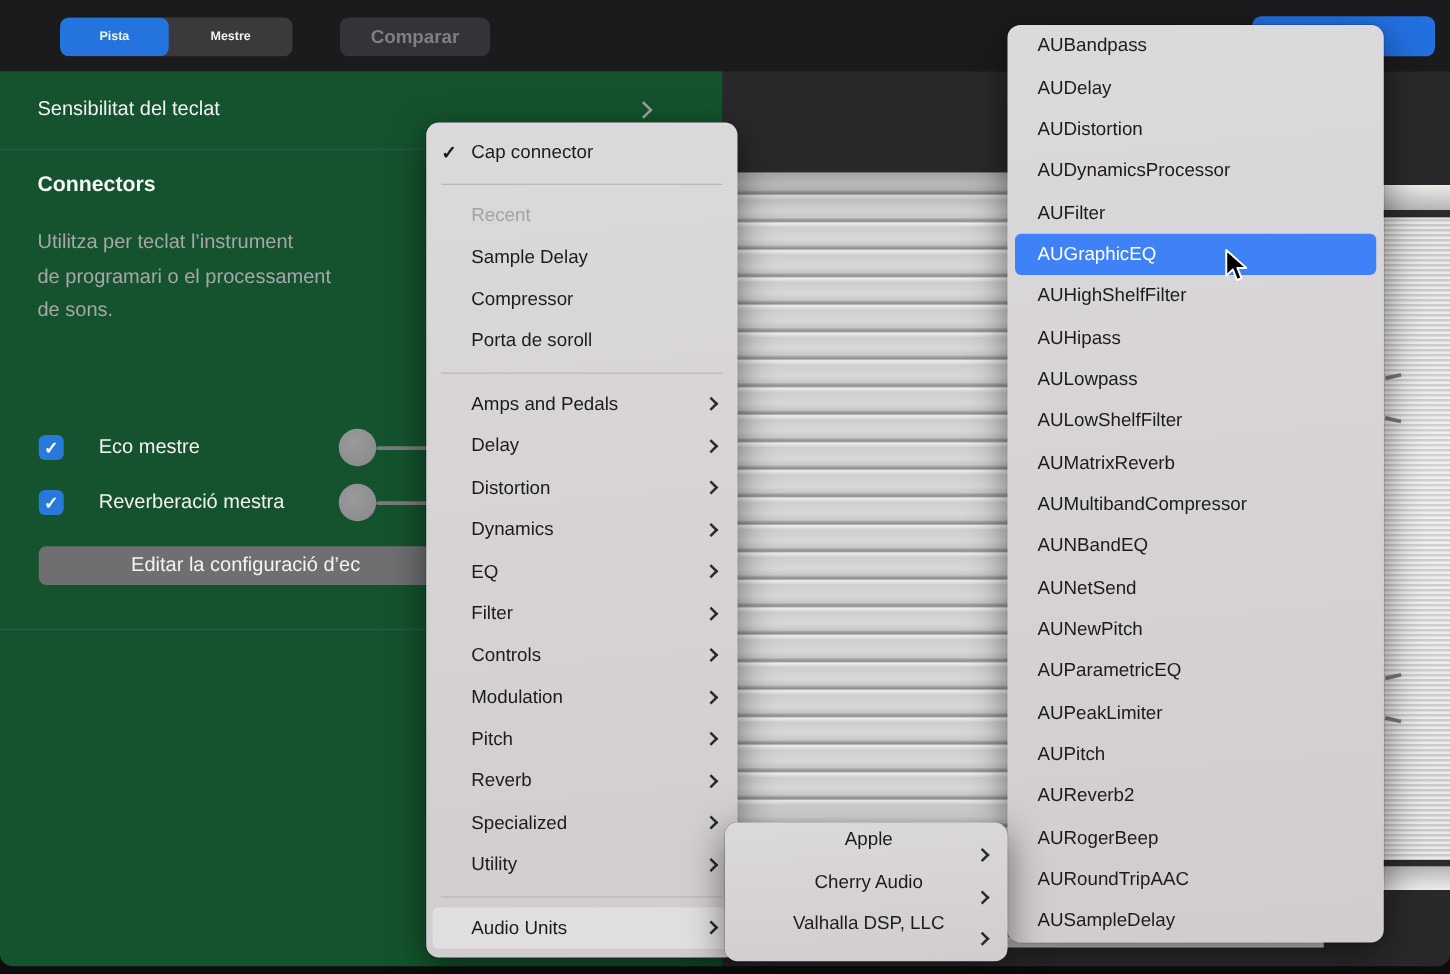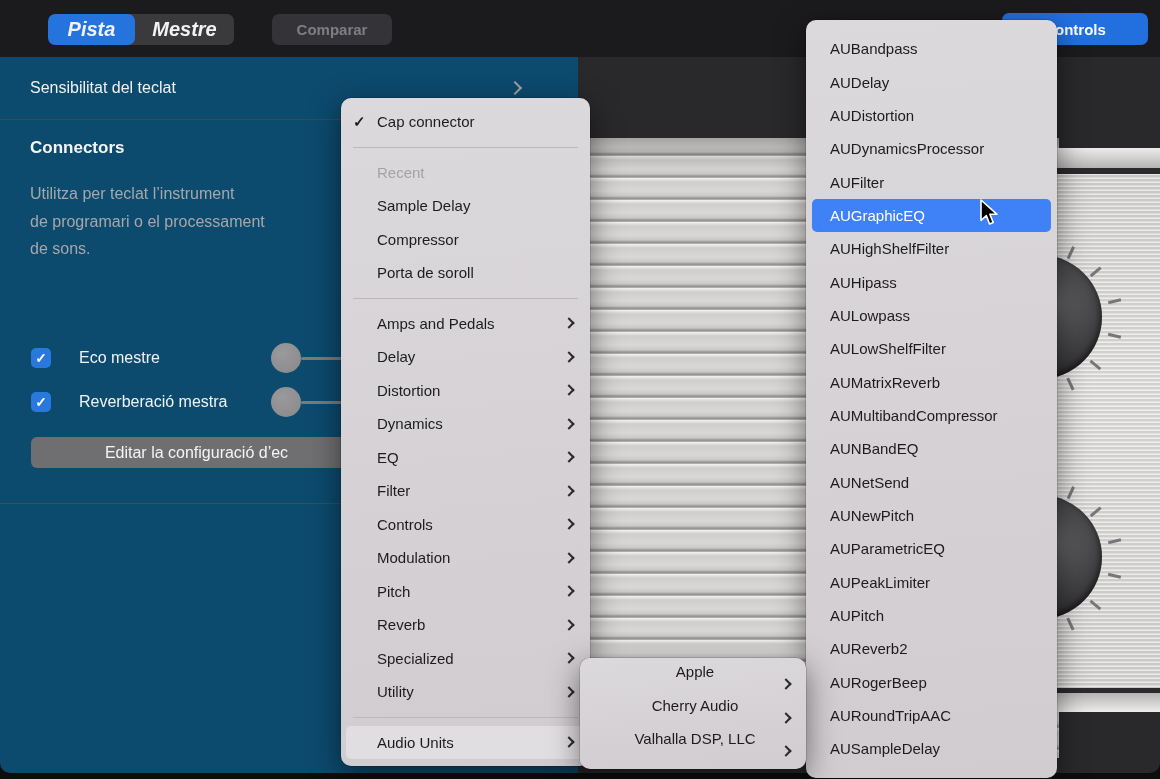--- a/index.html
+++ b/index.html
@@ -7,33 +7,33 @@
   .screen {
     position:relative; width:1160px; height:779px; overflow:hidden;
     background:#0d0d0e; font-family:"Liberation Sans", sans-serif;
     -webkit-font-smoothing:antialiased;
   }
   
   .topbar { position:absolute; left:0; top:0; width:1160px; height:57px; background:#1b1b1d; }
   .seg { position:absolute; left:48px; top:14px; height:31px; display:flex;
          background:#3a3a3d; border-radius:7px; overflow:hidden; }
   .seg-btn { height:31px; display:flex; align-items:center; justify-content:center;
-             font-size:20px; font-weight:700; color:#f2f2f4; cursor:default;font-style:italic; }
+             font-size:10px; font-weight:700; color:#f2f2f4; cursor:default; }
   .seg-btn.sel { background:#2574de; border-radius:7px; }
   .seg-btn.pista { width:87px; }
   .seg-btn.mestre { width:99px; }
   .btn-comparar { position:absolute; left:272px; top:14px; width:120px; height:31px;
                   background:#333338; border-radius:7px; color:#7e7e84; font-size:15px;
                   font-weight:700; display:flex; align-items:center; justify-content:center; }
   .btn-controls { position:absolute; left:1002px; top:13px; width:146px; height:32px;
                   background:#2270e0; border-radius:7px; color:#fff; font-size:15px;
                   font-weight:700; display:flex; align-items:center; justify-content:center; z-index:2; }
   
   .inspector { position:absolute; left:0; top:57px; width:578px; height:716px;
-               background:#0c4a6e; border-radius:0 0 0 10px; z-index:1; color:#f1f1f2; }
+               background:#14532d; border-radius:0 0 0 10px; z-index:1; color:#f1f1f2; }
   .kb-row { position:relative; height:63px; border-bottom:1px solid #47474a;
             display:flex; align-items:center; padding-left:30px; font-size:16px; }
   .chev { width:8px; height:8px; border-top:2px solid #2a2a2c; border-right:2px solid #2a2a2c;
           transform:rotate(45deg); flex:none; }
   .chev.big { position:absolute; left:510px; top:26px; width:10px; height:10px;
               border-width:2.5px; border-color:#a2a2a6; }
   .sec-title { position:absolute; left:30px; top:81px; font-size:17px; font-weight:700; color:#f6f6f7; }
   .desc { position:absolute; left:30px; top:123px; width:320px; font-size:16px;
           line-height:27.5px; color:#a7a7aa; }
   .cb-row { position:absolute; left:31px; display:flex; align-items:center; }
@@ -86,21 +86,21 @@
   .plugin-menu { left:341px; top:98px; width:249px; padding:7px 0; z-index:4; }
   .mi { position:relative; height:33.5px; display:flex; align-items:center;
         padding:0 17px 0 36px; white-space:nowrap; }
   .mi .check { position:absolute; left:12px; font-size:15px; font-weight:600; }
   .mi .chev { margin-left:auto; }
   .mi.disabled { color:#a4a2a5; }
   .mi.open { margin:0 5px; padding:0 12px 0 31px; background:#e1dee2; border-radius:5px; }
   .msep { height:1px; margin:8px 12px; background:#bcb8bc; }
   .vendor-menu { left:580px; top:658px; width:226px; padding:5px 0; z-index:6; }
   .vendor-menu .mi { padding:0 16px 0 20px;flex-direction:column; }
-  .au-menu { left:806px; top:20px; width:251px; padding:12px 0; z-index:5; }
+  .au-menu { left:806px; top:20px; width:301px; padding:0 0; z-index:5; }
   .au-item { height:33.35px; display:flex; align-items:center; margin:0 6px;
              padding:0 10px 0 18px; border-radius:5px; white-space:nowrap; }
   .au-item.hl { background:#3f82f7; color:#fff; }
   .cursor { position:absolute; left:979px; top:199px; z-index:9; }
 </style>
 </head>
 <body>
 
 <div class="screen">
 

